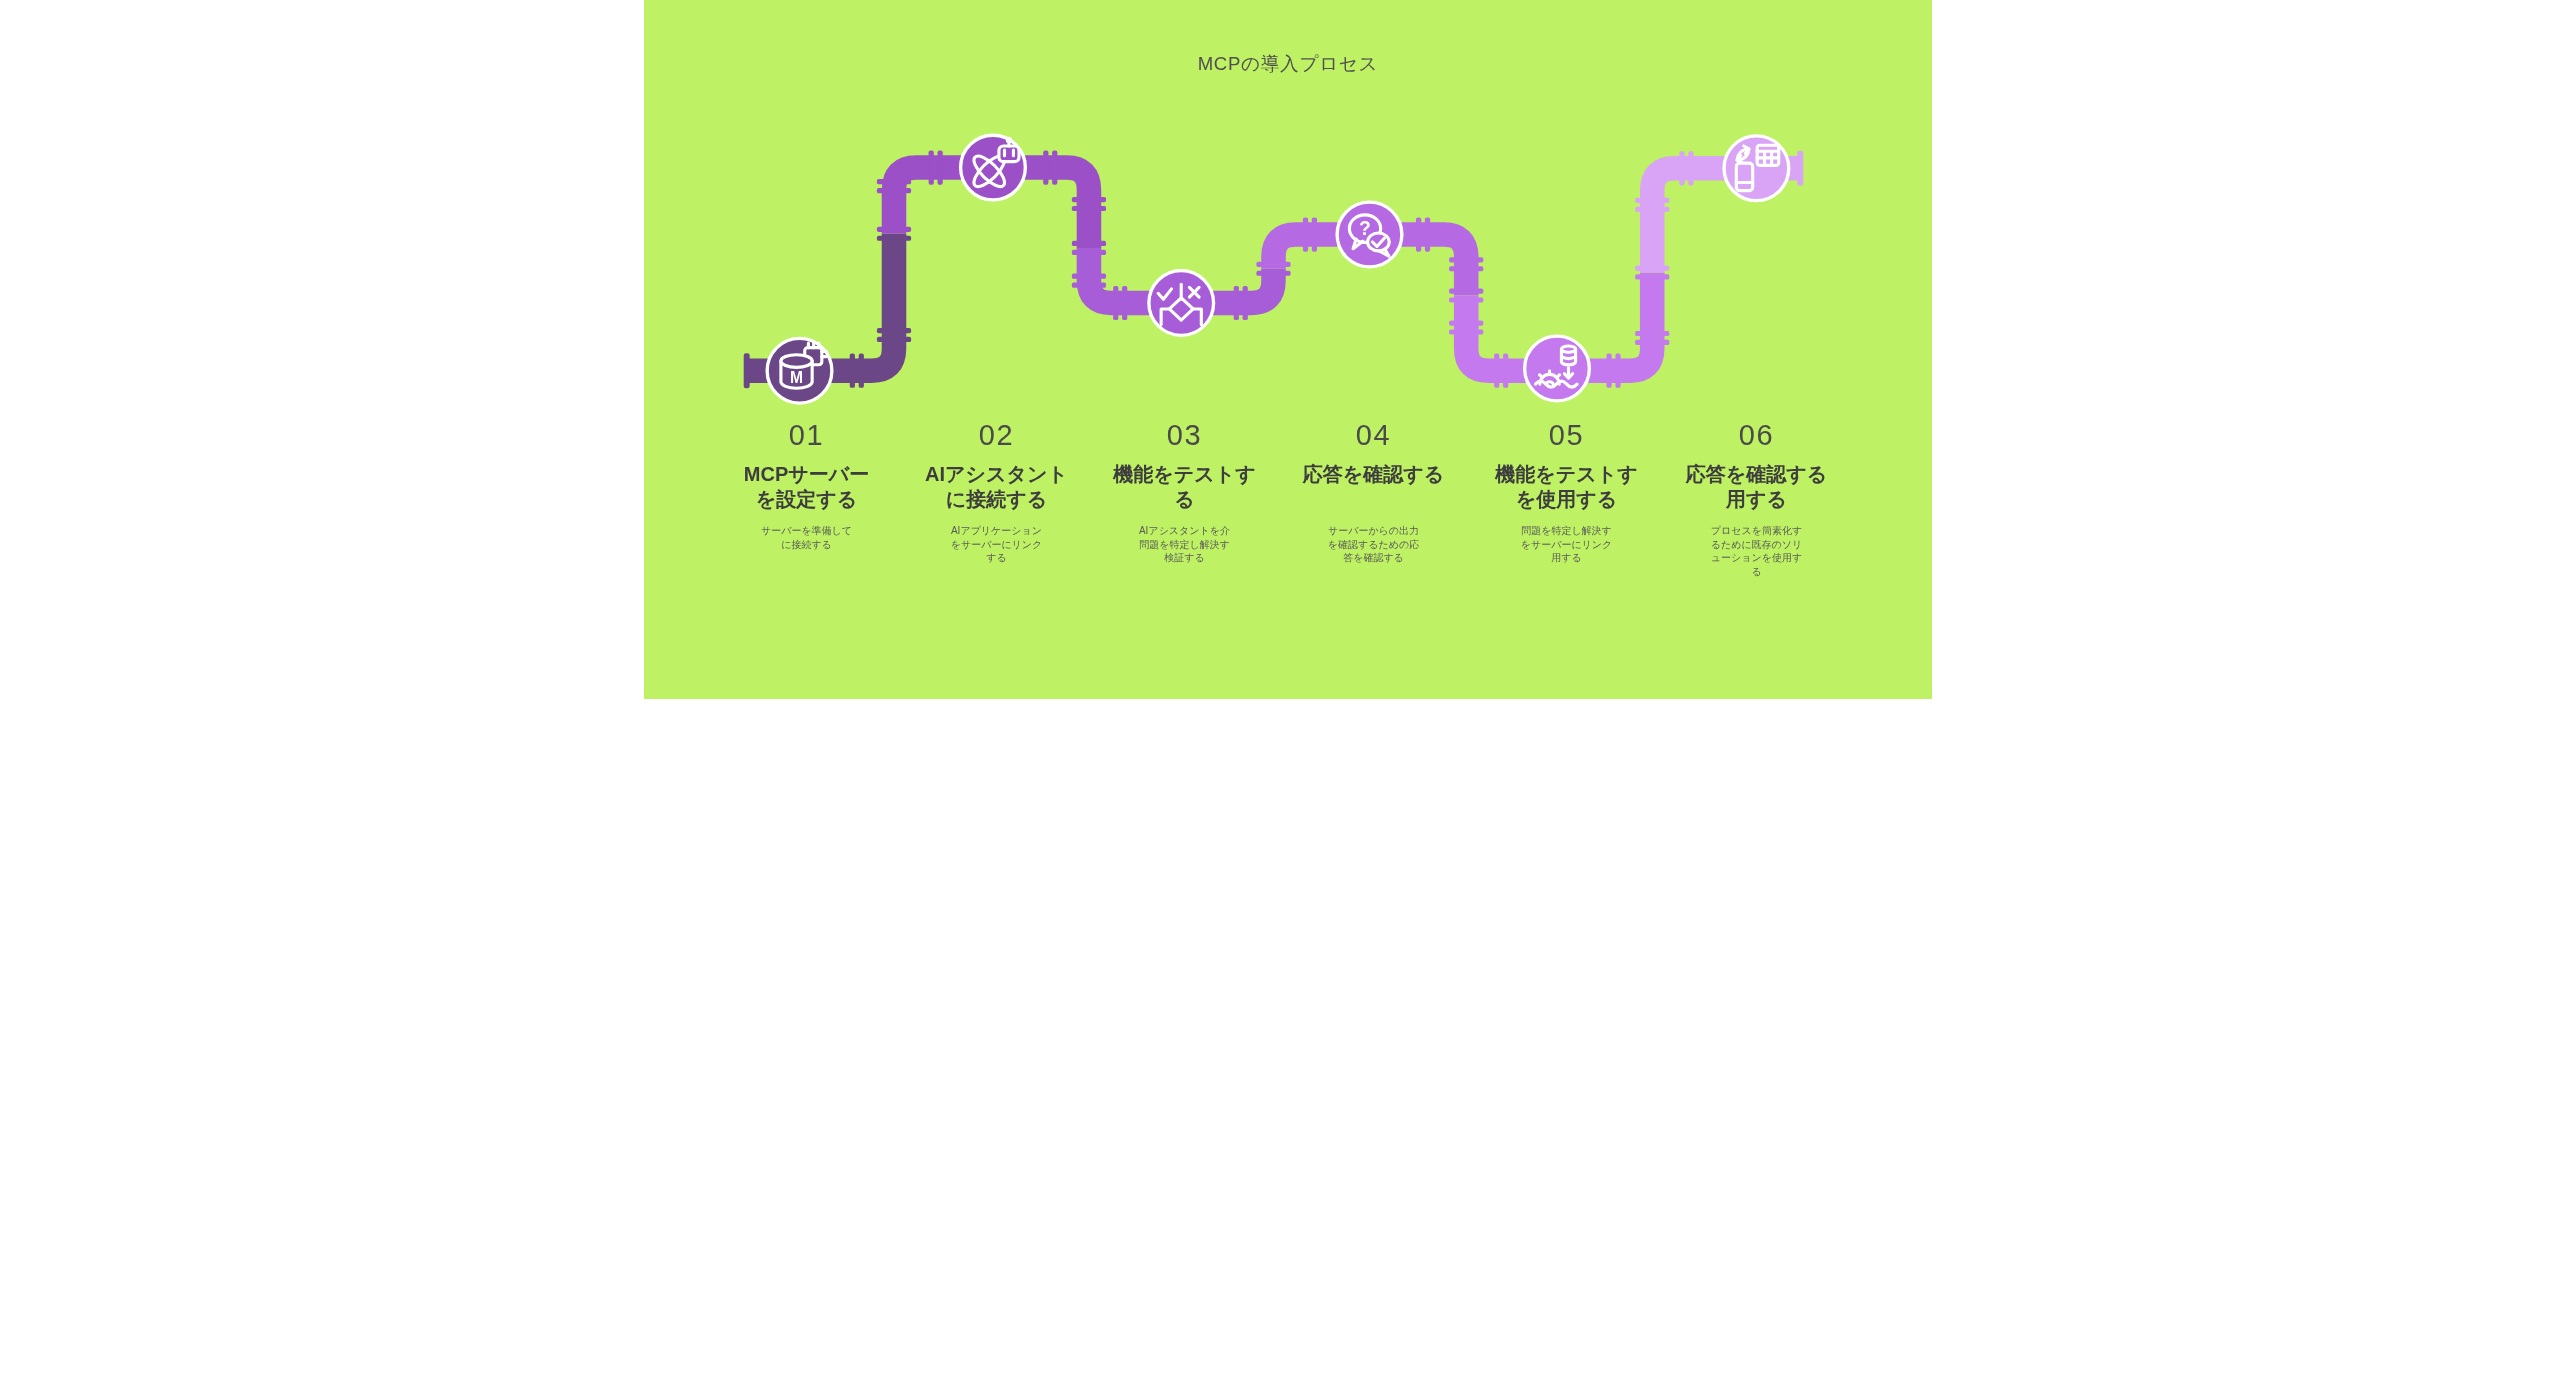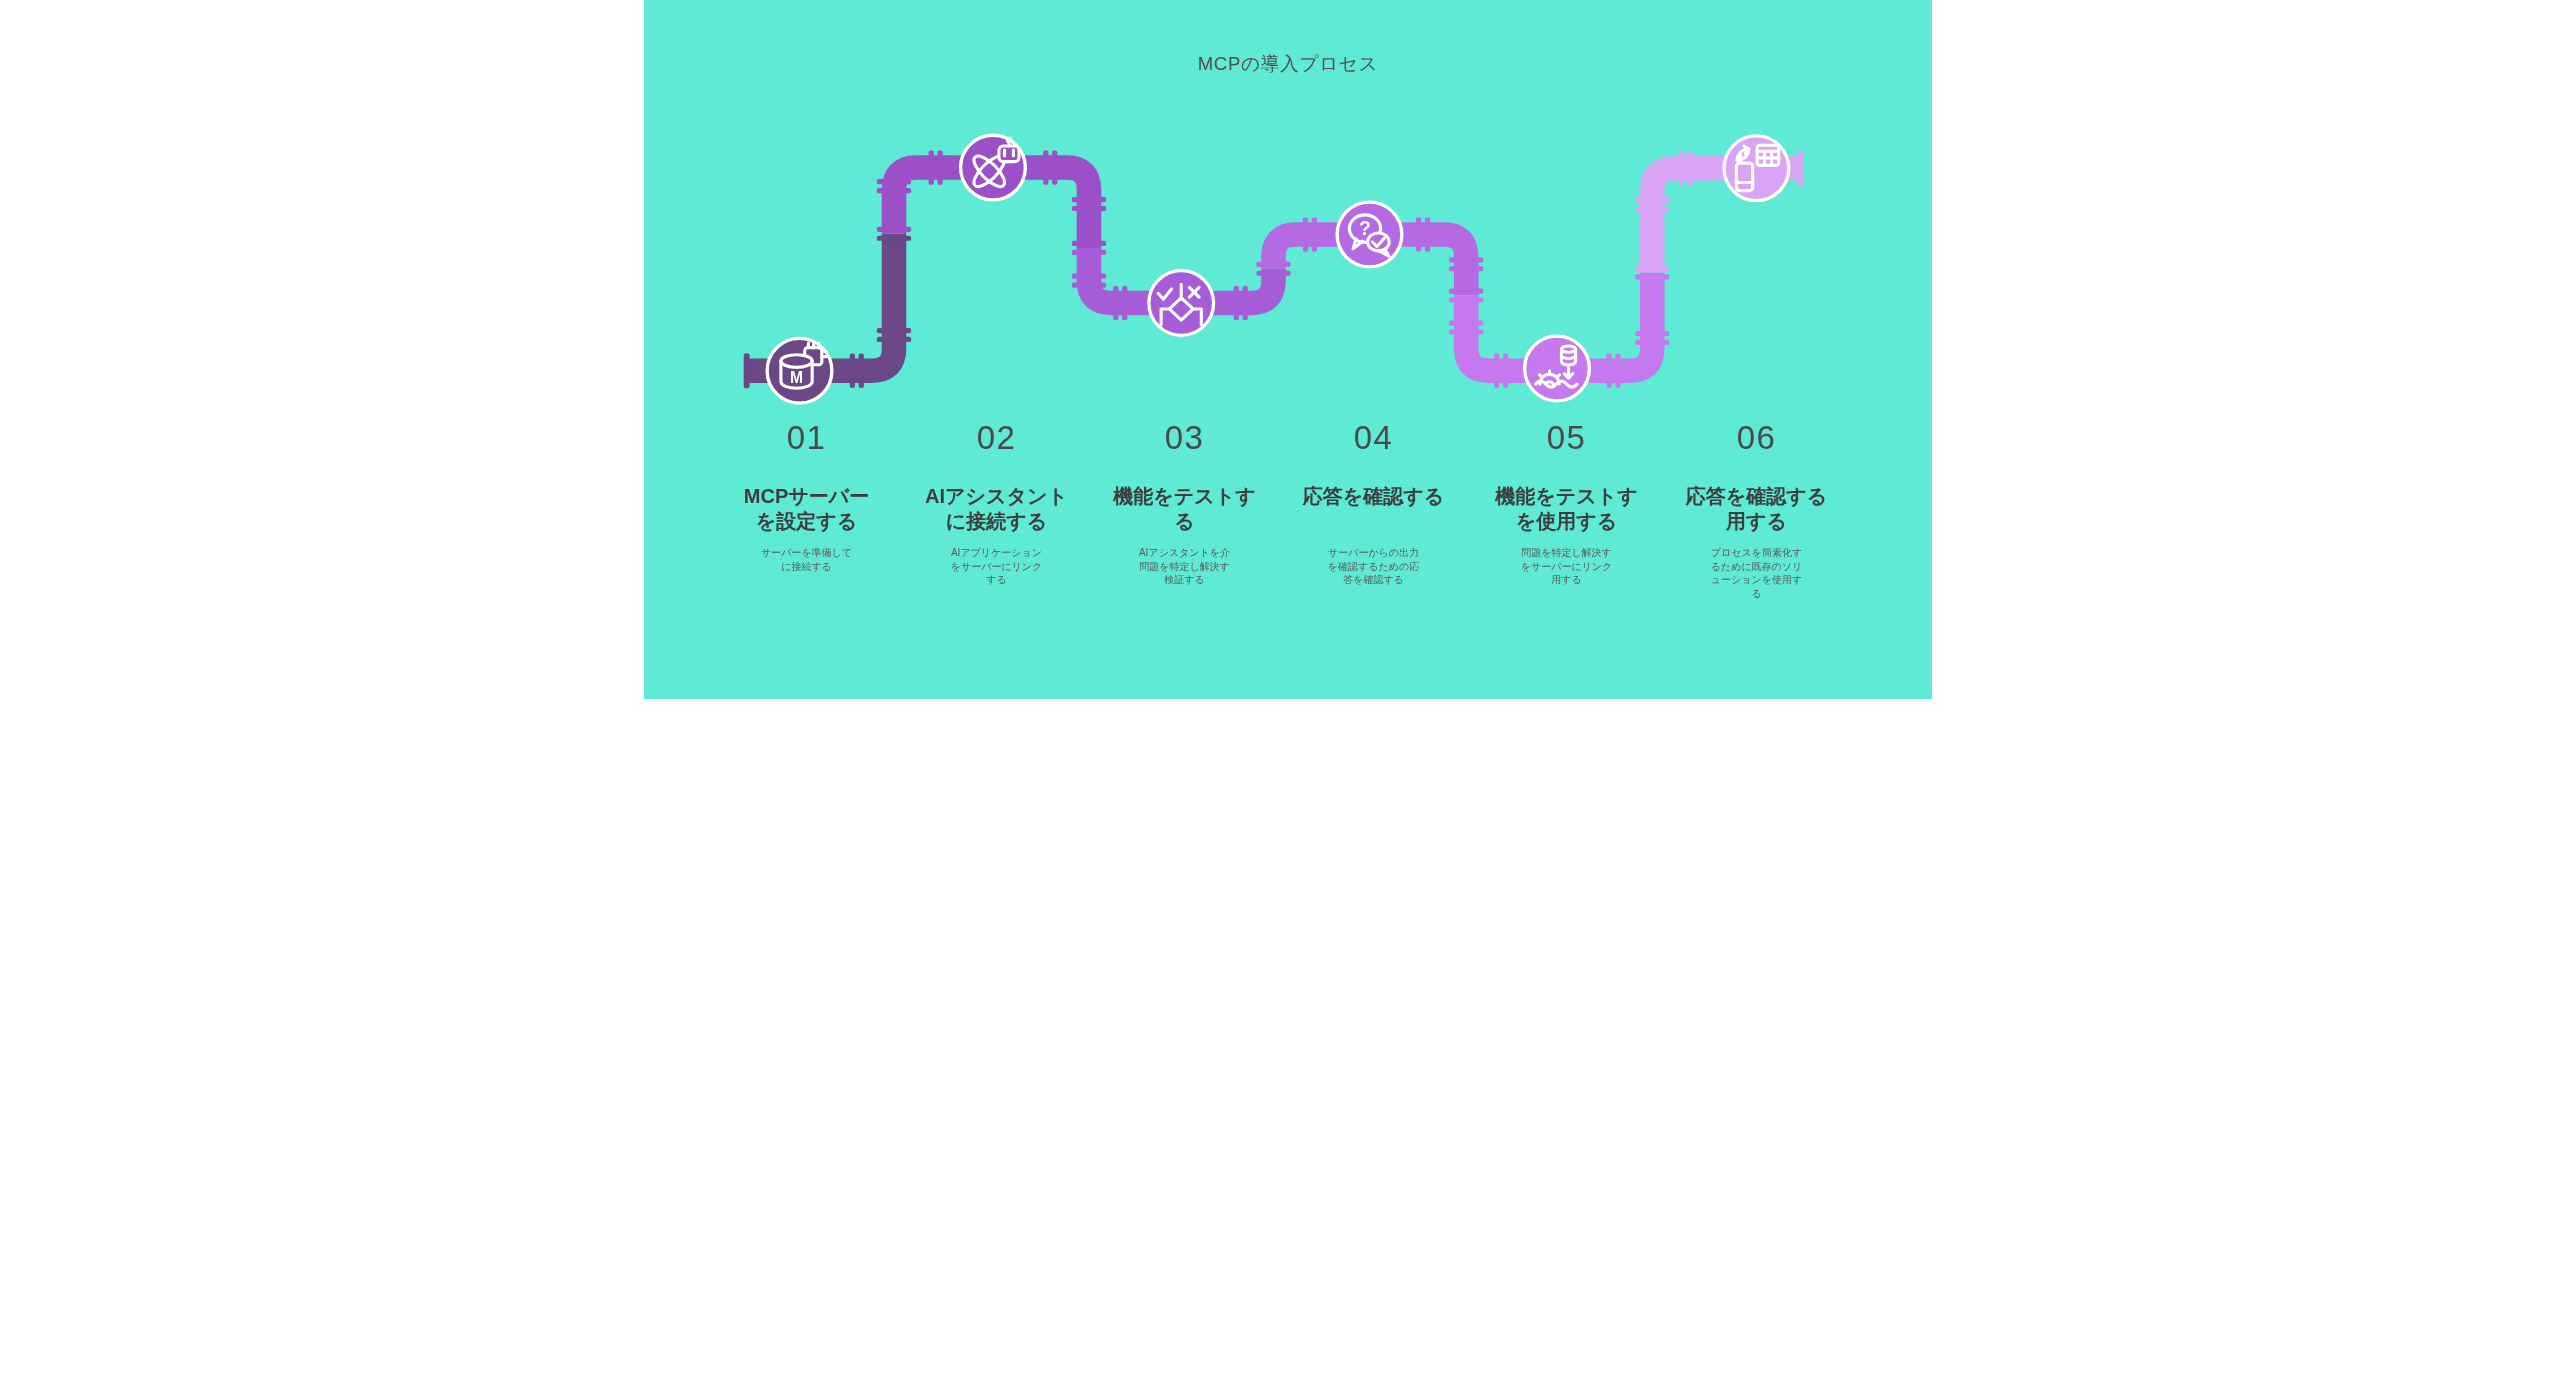--- a/index.html
+++ b/index.html
@@ -1,33 +1,33 @@
 <!DOCTYPE html>
 <html style="font-size:12px"><head>
 <meta charset="utf-8">
 <style>
   html,body{margin:0;padding:0;background:#ffffff;}
   .canvas{
     position:relative;
     width:1288px;height:699px;
     margin:0 auto;
-    background:#5eead4;
+    background:#bef264;
     font-family:"Liberation Sans", sans-serif;
     overflow:hidden;
   }
   .title{
     position:absolute;top:51px;left:0;width:100%;
     text-align:center;
     font-size:18.6px;color:#4f4f4f;letter-spacing:0.7px;
   }
   svg.pipeline{position:absolute;left:0;top:0;}
   .step{position:absolute;top:421px;width:153px;text-align:center;}
   .num{
-    font-size:33px;font-weight:400;color:#4a4a4a;
-    line-height:1;letter-spacing:1.5px;margin-bottom:30px;
+    font-size:29px;font-weight:400;color:#4a4a4a;
+    line-height:1;letter-spacing:1.5px;margin-bottom:12px;
   }
   .heading{
     font-size:20px;font-weight:700;color:#3d3d3d;
     line-height:1.26;height:52px;text-align:center;
   }
   .heading span{display:block;}
   .desc{
     font-size:10px;color:#595959;line-height:1.34;margin-top:10.4px;
   }
   .desc span{display:block;}

